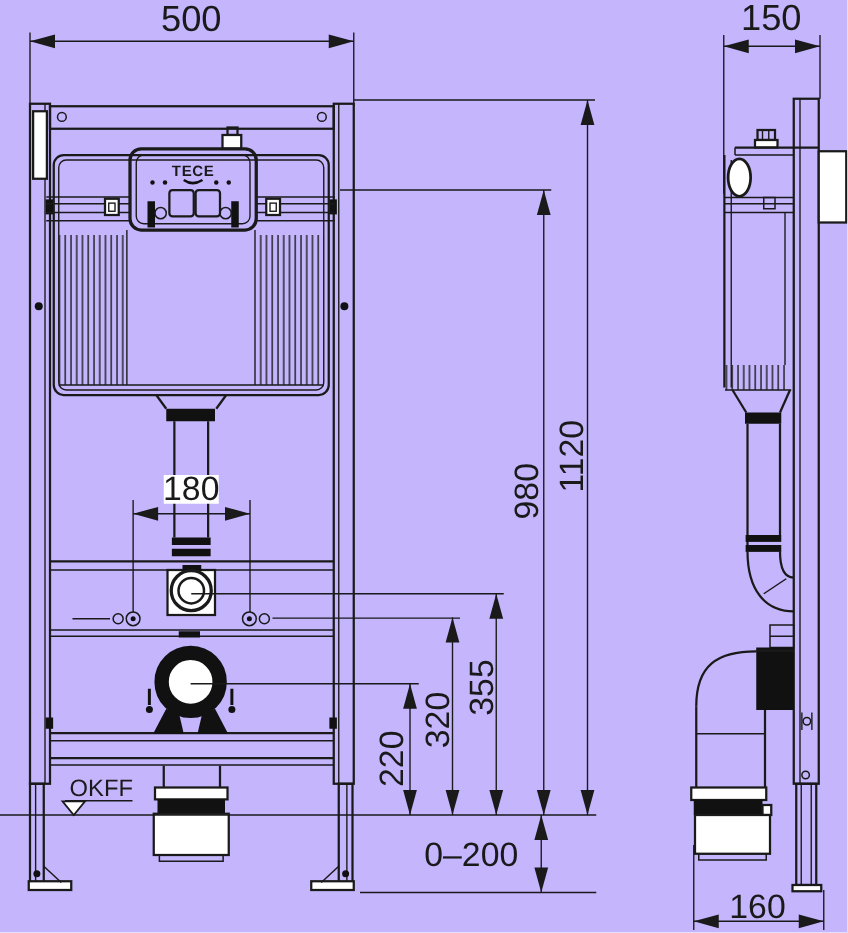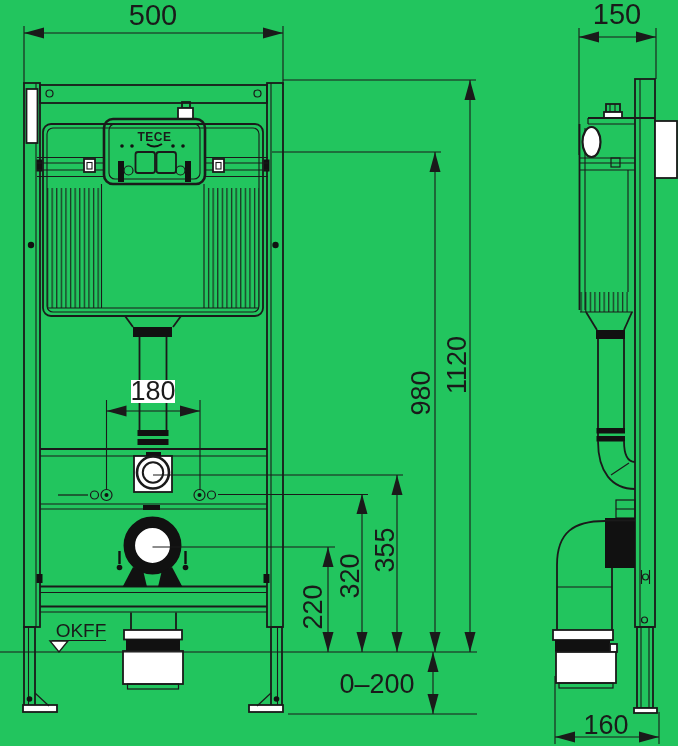--- a/index.html
+++ b/index.html
@@ -1,16 +1,16 @@
 <!DOCTYPE html>
 <html><head>
 <meta charset="utf-8">
 <style>
   html,body{margin:0;padding:0;background:#ffffff;}
-  .sheet{position:relative;width:678px;height:746px;background:#22c55e;overflow:hidden;
+  .sheet{position:relative;width:678px;height:746px;background:#c4b5fd;overflow:hidden;
          font-family:"Liberation Sans", sans-serif;}
   svg{display:block;}
   svg text{font-family:"Liberation Sans", sans-serif;fill:#1a1a1a;}
   .dimtxt{font-size:27px;}
   .bigdim{font-size:29px;}
   .okff{font-size:19px;}
   .logo{font-size:12px;font-weight:bold;letter-spacing:.5px;}
   .ln{stroke:#1a1a1a;stroke-width:1.2;fill:none;}
   .thin{stroke:#1a1a1a;stroke-width:1.1;fill:none;}
   .obj{stroke:#1a1a1a;stroke-width:1.8;fill:none;}

